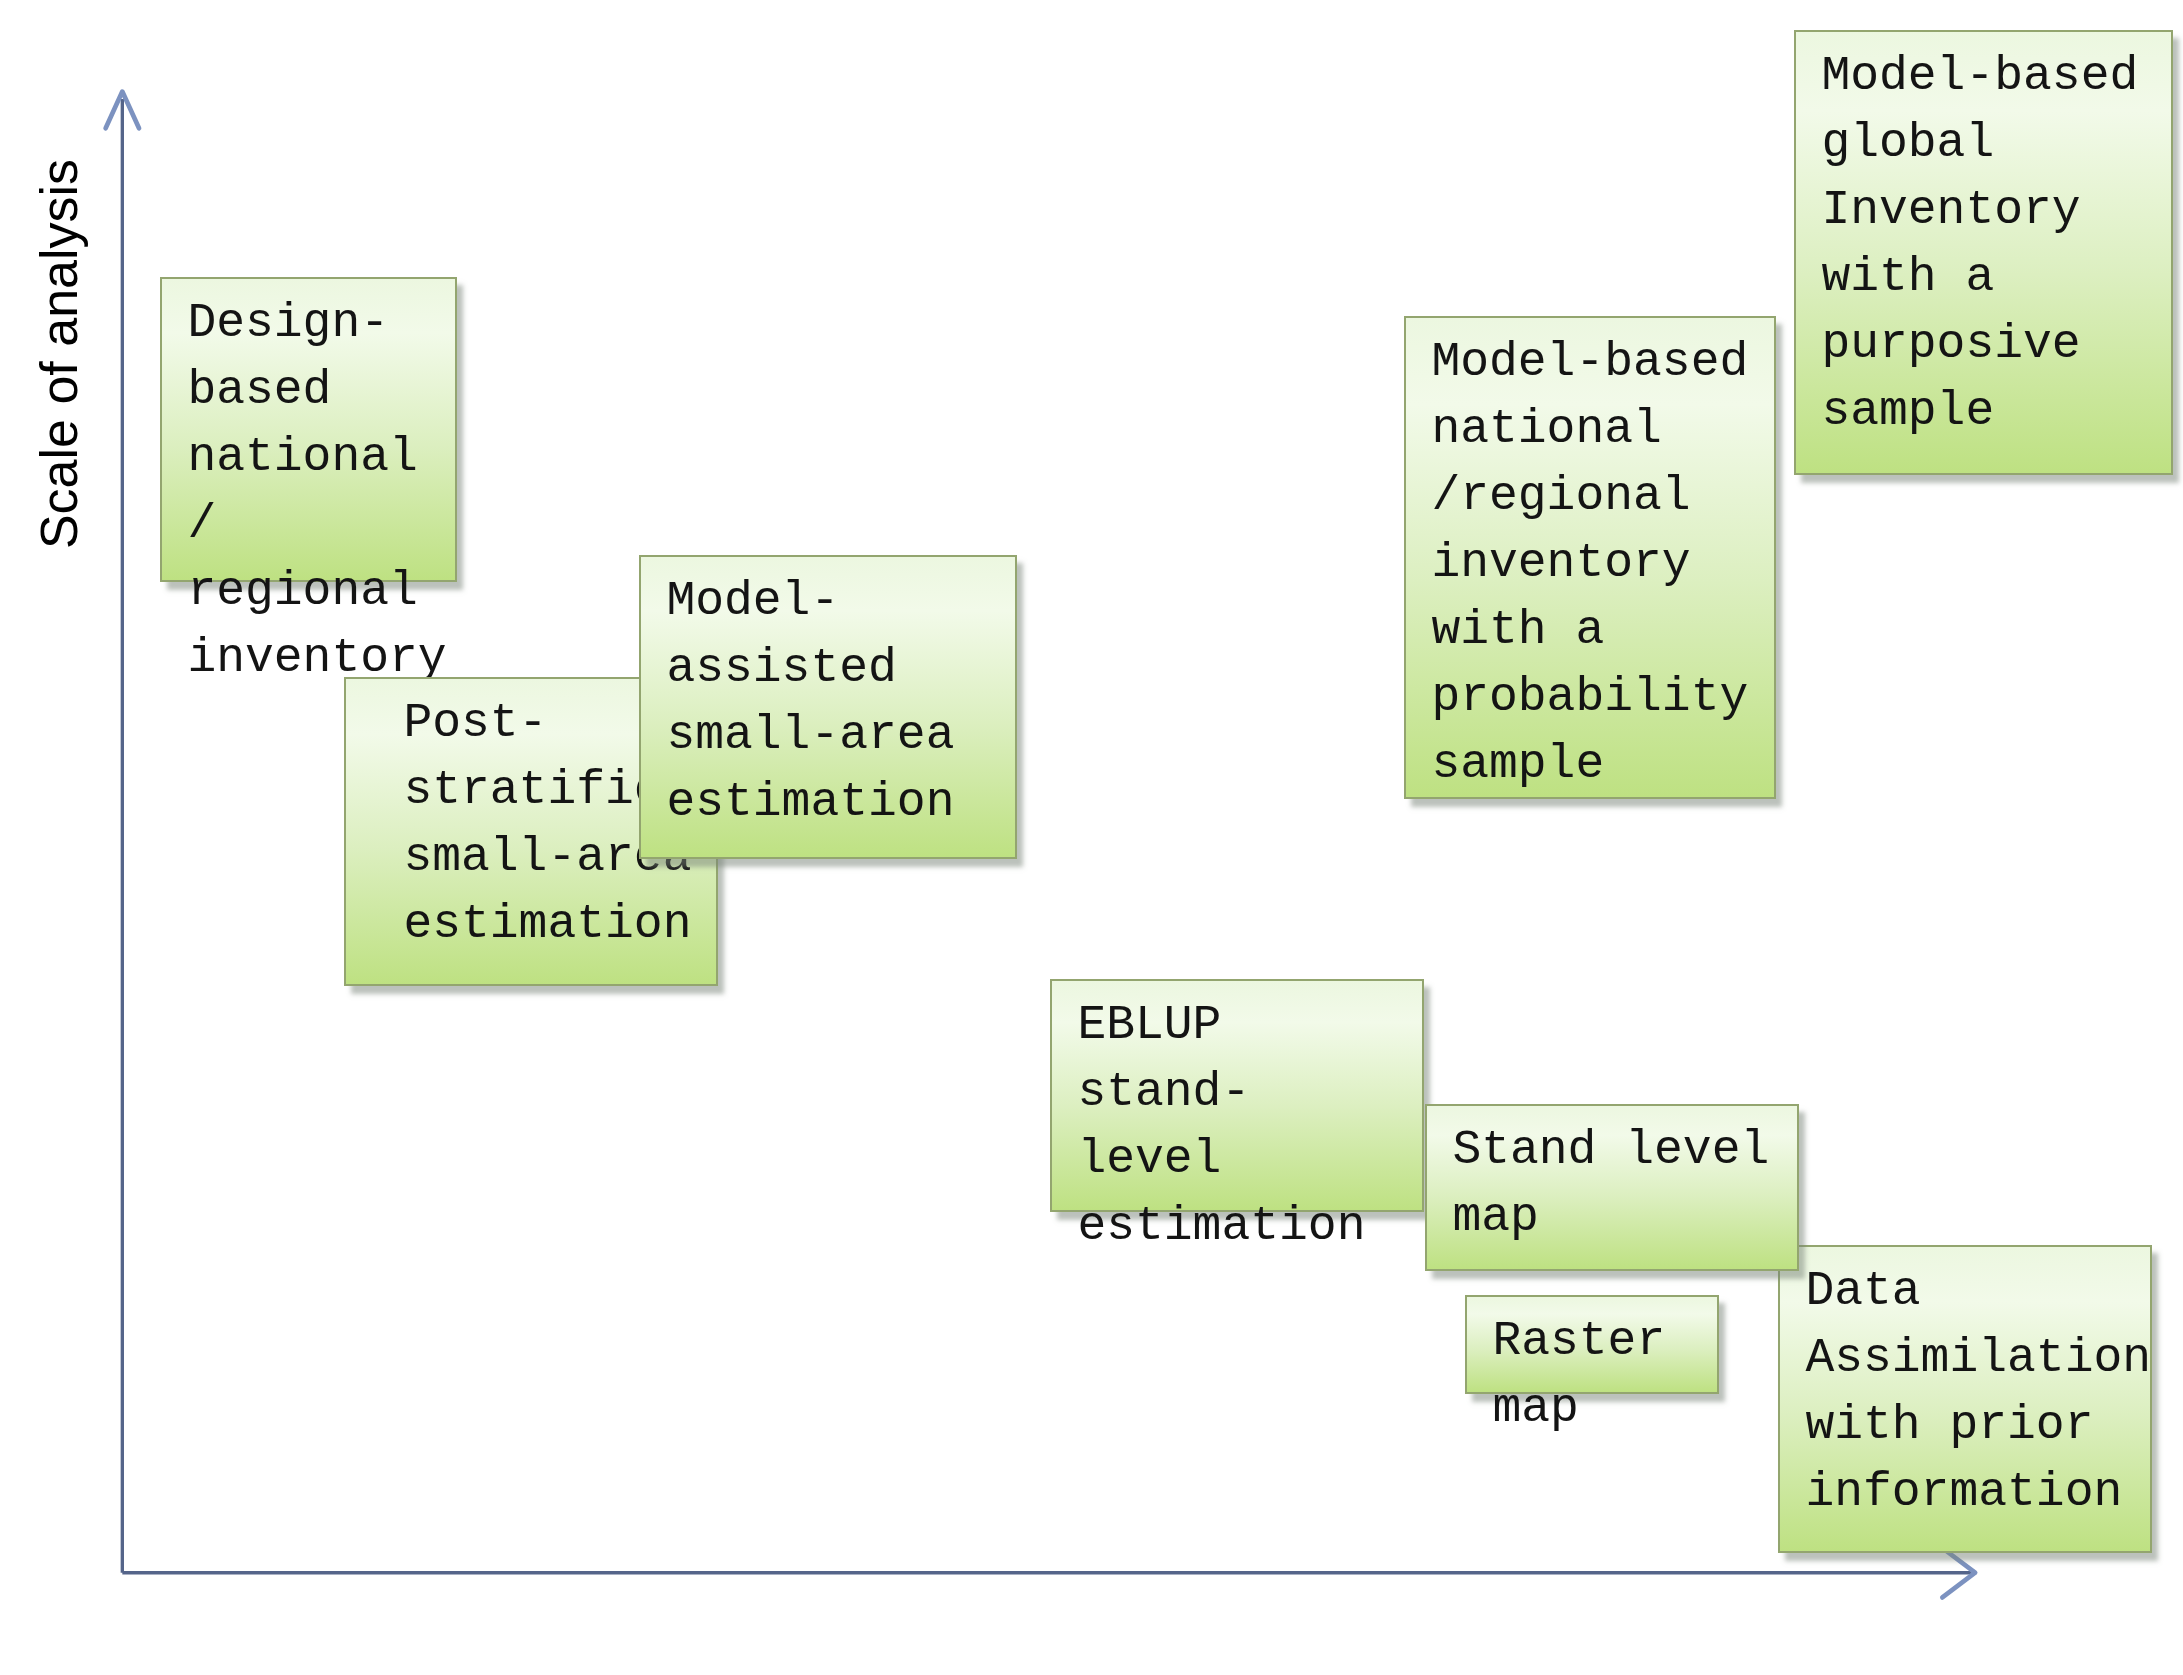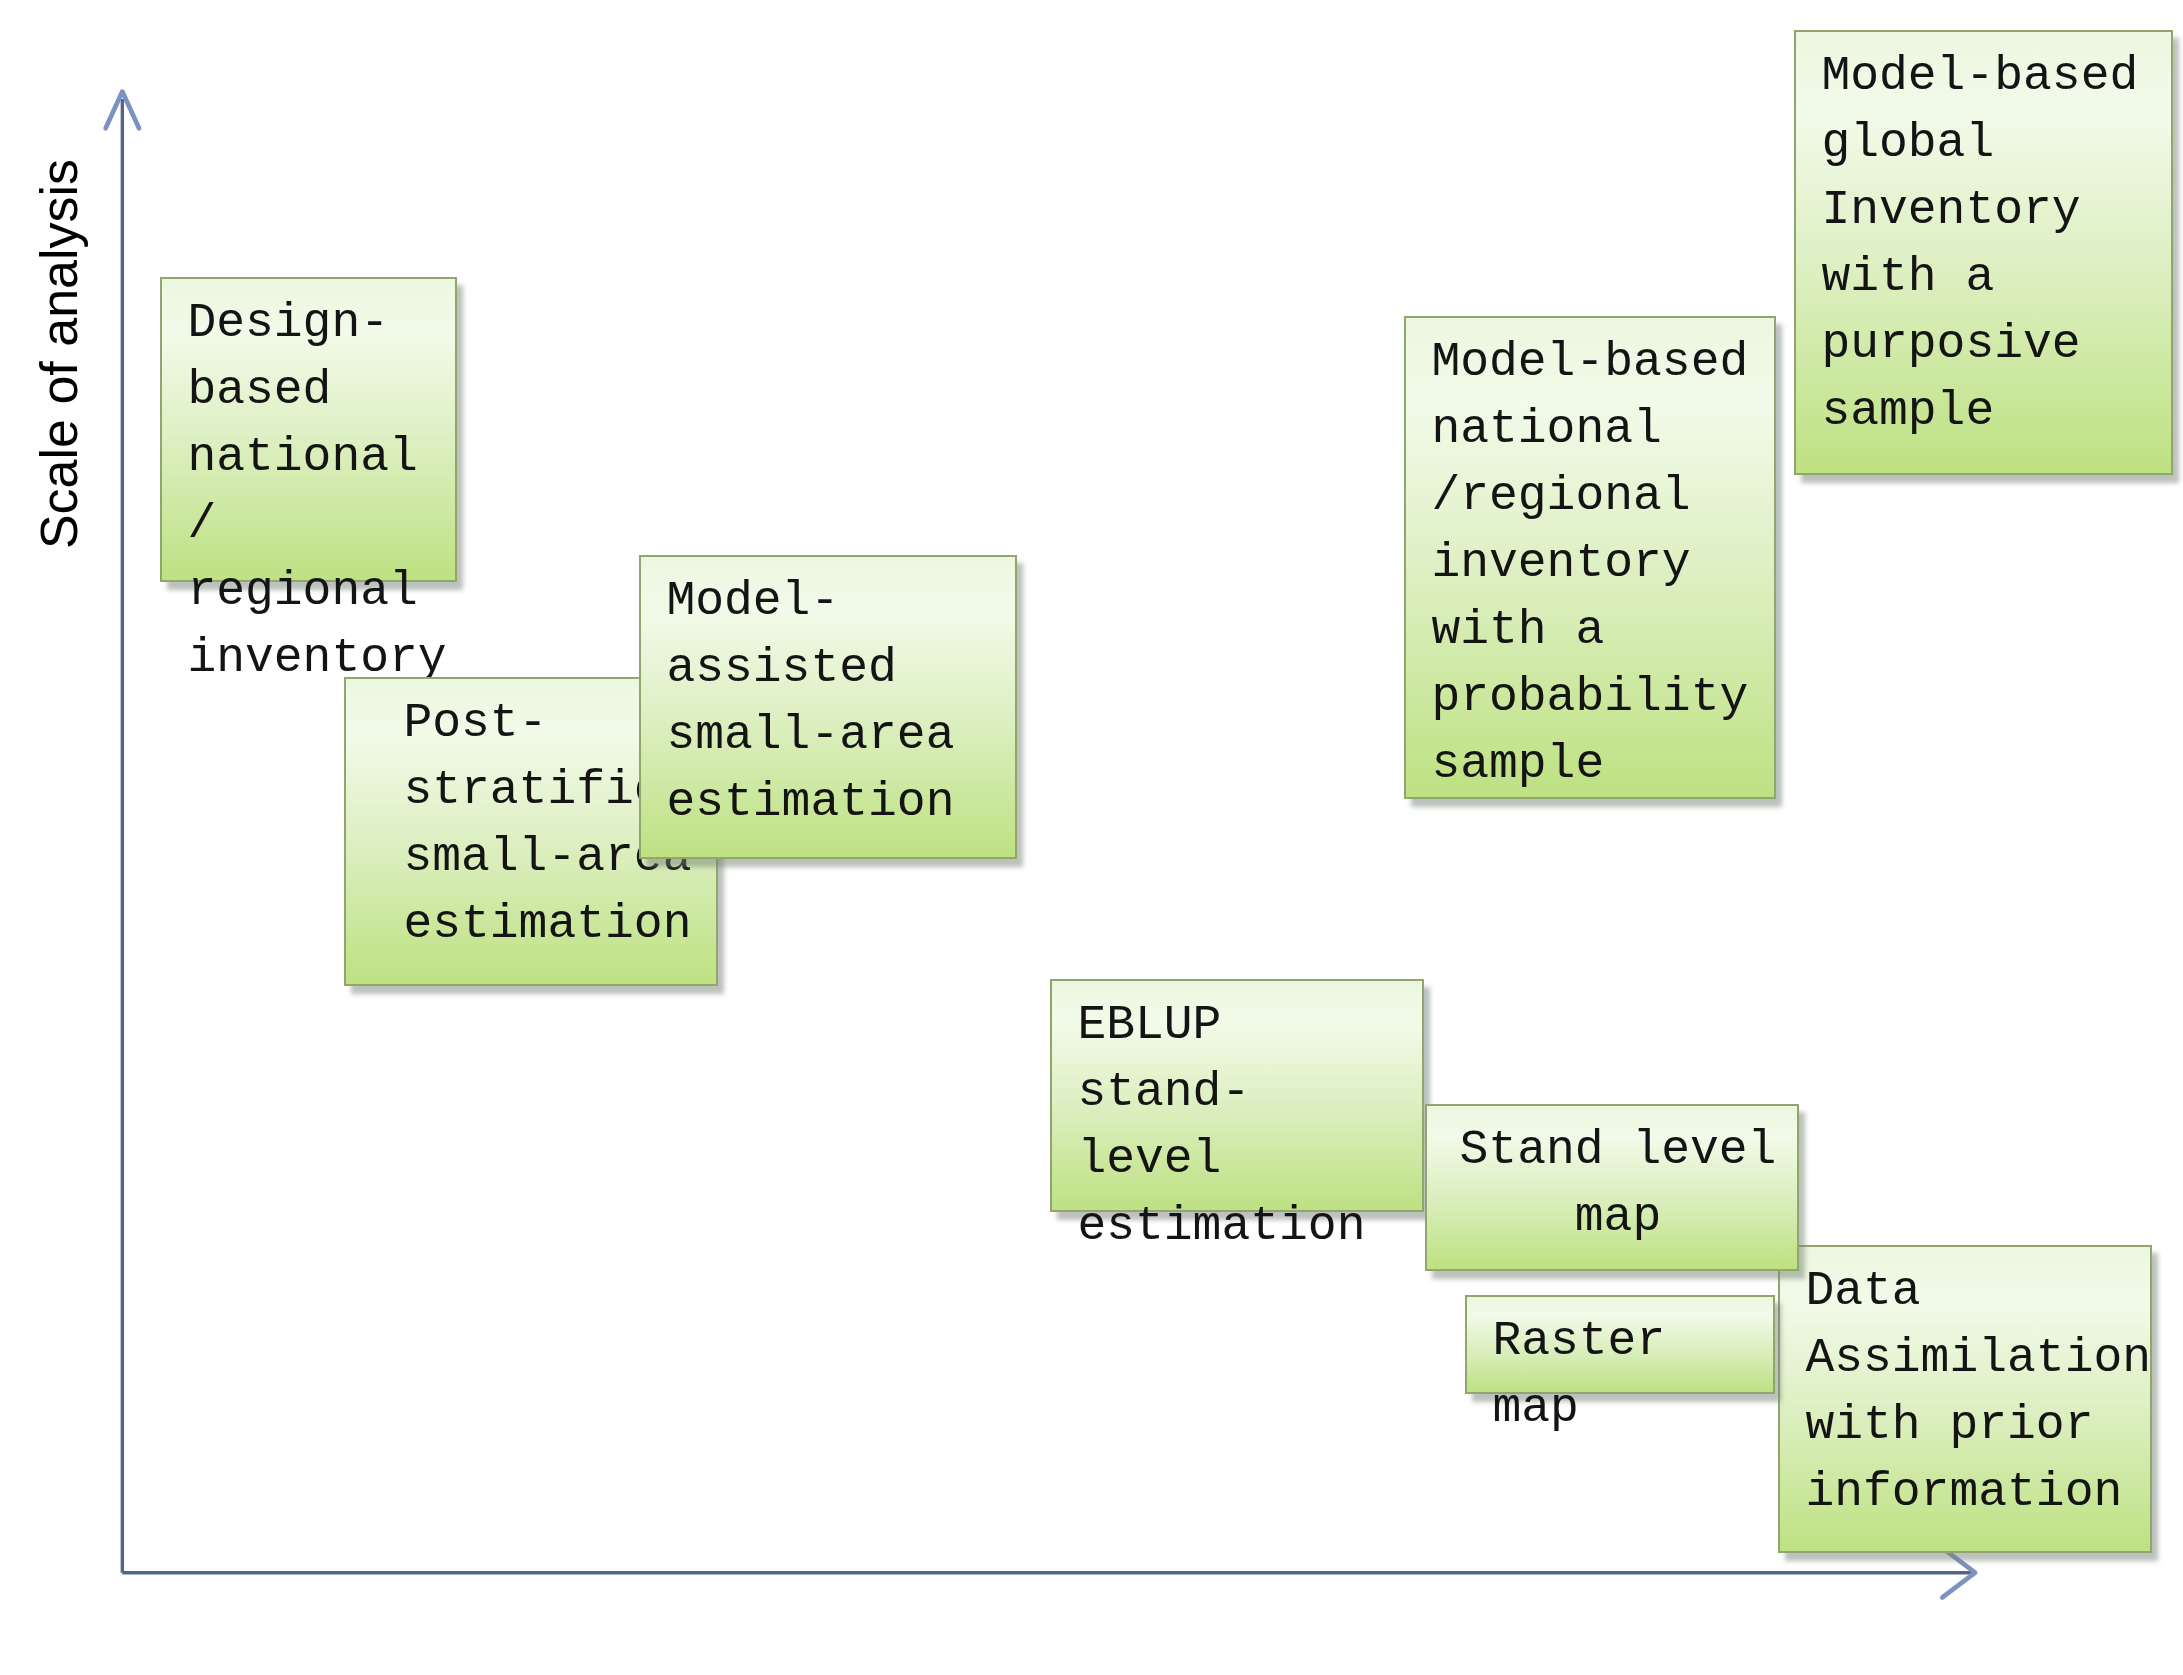--- a/index.html
+++ b/index.html
@@ -30,22 +30,22 @@
     padding:10.7px 13.4px 0 25.4px;
     letter-spacing:0px;
   }
   .b-design   {left:160px; top:277px;  width:297px; height:305px;}
   .b-post     {left:344px; top:677px; width:374px; height:309px;padding-left:32px;}
   .b-assisted {left:639px; top:555px;  width:378px; height:304px;}
   .b-national {left:1404px;top:316px;  width:372px; height:483px;}
   .b-global   {left:1794px;top:30px;   width:379px; height:445px;}
   .b-eblup    {left:1050px;top:979px; width:374px; height:233px;}
   .b-data     {left:1778px;top:1233px; width:374px; height:308px;margin-top:12px;}
-  .b-stand    {left:1425px;top:1104px; width:374px; height:167px;text-align:center;}
-  .b-raster   {left:1465px;top:1295px; width:310px; height:99px;}
+  .b-stand    {left:1425px;top:1104px; width:374px; height:167px;}
+  .b-raster   {left:1465px;top:1295px; width:254px; height:99px;}
   .axis-label{
     position:absolute;color:#000;font-size:52px;line-height:1.1;
     white-space:nowrap;z-index:2;
   }
   #y-axis-label{
     left:60px;top:354px;
     transform:translate(-50%,-50%) rotate(-90deg);
   }
   #x-axis-label{
     left:1501px;top:1610px;

